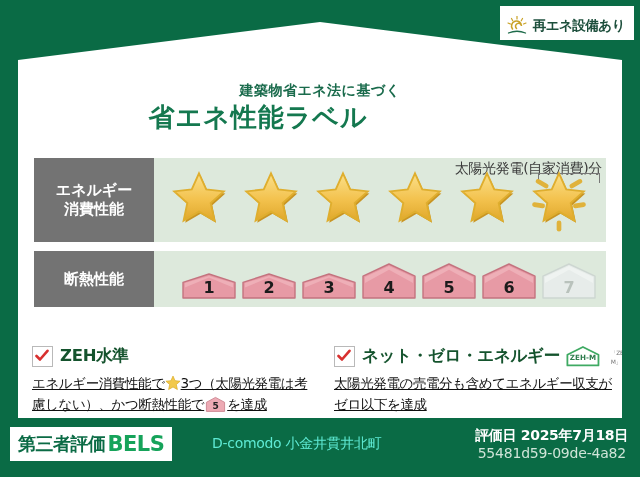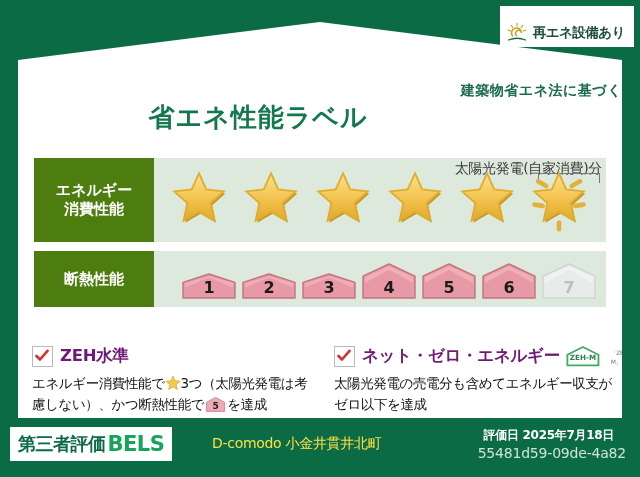--- a/index.html
+++ b/index.html
@@ -8,38 +8,38 @@
        background:#0a6b45;}
   #root{position:relative;width:640px;height:477px;background:#0a6b45;}
 
   
   .cat-tag{position:absolute;left:4px;top:6px;width:110px;height:29px;
            background:#ffffff;display:flex;align-items:center;justify-content:center;
            font-size:14px;font-weight:bold;color:#1d4f3c;letter-spacing:-.5px;}
 
   
   .re-badge{position:absolute;right:6px;top:6px;height:29px;background:#ffffff;
-            display:flex;align-items:center;gap:5px;padding:12px 9px 0 6px;}
+            display:flex;align-items:center;gap:5px;padding:5px 9px 0 6px;}
   .re-badge .lbl{font-size:13.5px;font-weight:bold;color:#1d4f3c;letter-spacing:-.5px;}
   .sun-ico{width:22px;height:20px;flex:none;}
 
   
   .card{position:absolute;left:18px;top:22px;width:604px;height:396px;
         background:#ffffff;
         clip-path:polygon(0 38px, 50% 0, 100% 38px, 100% 100%, 0 100%);}
 
-  .sub-title{position:absolute;top:60px;left:0;width:604px;text-align:right;
+  .sub-title{position:absolute;top:60px;left:0;width:604px;text-align:center;
              font-size:14px;font-weight:bold;color:#1a6b4c;letter-spacing:.5px;}
   .main-title{position:absolute;top:78px;left:0;width:480px;text-align:center;
               font-size:26px;font-weight:bold;color:#14784f;letter-spacing:1px;}
 
   
   .rows{position:absolute;left:16px;top:136px;width:572px;}
   .prow{display:flex;align-items:stretch;background:#dde9dc;margin-bottom:9px;position:relative;}
-  .prow .rlabel{width:120px;flex:none;background:#4d7c0f;color:#fff;
+  .prow .rlabel{width:120px;flex:none;background:#737373;color:#fff;
                 display:flex;flex-direction:column;align-items:center;justify-content:center;
                 font-size:15px;font-weight:bold;letter-spacing:0px;line-height:1.25;}
   .prow .rbody{flex:1;position:relative;}
 
   .row-energy{height:84px;}
   .row-insul{height:56px;}
 
   
   .stars{position:absolute;left:10px;top:0;height:84px;display:flex;align-items:center;gap:2px;}
   .star-w{width:70px;height:70px;position:relative;flex:none;}
@@ -60,38 +60,38 @@
            font-size:16px;font-weight:bold;color:#1b1b1b;}
   .ib.off .num{color:#b9c2bc;}
 
   
   .crit{position:absolute;top:322px;left:0;width:604px;display:flex;}
   .crit-col{width:302px;padding:0 10px 0 14px;box-sizing:border-box;}
   .crit-head{display:flex;align-items:center;gap:7px;height:24px;}
   .chk{width:19px;height:19px;border:1.4px solid #b9b9b9;background:#fff;flex:none;
        position:relative;}
   .chk svg{position:absolute;left:2px;top:2px;width:14px;height:14px;}
-  .crit-title{font-size:16.5px;font-weight:bold;color:#701a75;letter-spacing:-.3px;
+  .crit-title{font-size:16.5px;font-weight:bold;color:#14532d;letter-spacing:-.3px;
               white-space:nowrap;}
   .zehm{display:inline-flex;align-items:flex-end;gap:10px;margin-left:-2px;}
   .zehm svg{width:42px;height:27px;display:block;}
   .zehm .cap{font-size:6px;color:#777;letter-spacing:-.4px;padding-bottom:3px;}
   .crit-body{margin-top:5px;font-size:13.5px;line-height:1.55;color:#111;
-             letter-spacing:-.4px;}
+             letter-spacing:-.4px;text-decoration:underline;}
   .ministar{display:inline-block;vertical-align:-3px;width:16px;height:16px;}
   .mini5{display:inline-block;vertical-align:-4px;width:21px;height:16px;margin:0 1px;}
 
   
   .footer{position:absolute;left:0;bottom:0;width:640px;height:58px;background:#0a6b45;}
   .bels{position:absolute;left:10px;top:8px;height:34px;background:#fff;
         display:flex;align-items:center;padding:0 8px;gap:2px;}
   .bels .jp{font-size:18px;font-weight:bold;color:#0b6b45;letter-spacing:-.5px;}
   .bels .en{font-size:21px;font-weight:bold;color:#16a35a;letter-spacing:-.5px;}
-  .bldg{position:absolute;left:212px;top:16px;font-size:14px;color:#fde047;letter-spacing:-.3px;}
-  .fdate{position:absolute;right:26px;top:8px;font-size:12px;color:#fff;font-weight:bold;
+  .bldg{position:absolute;left:212px;top:16px;font-size:14px;color:#5eead4;letter-spacing:-.3px;}
+  .fdate{position:absolute;right:12px;top:8px;font-size:14px;color:#fff;font-weight:bold;
          letter-spacing:-.3px;}
   .fid{position:absolute;right:14px;top:26px;font-size:14px;color:#cfe4d8;letter-spacing:-.2px;}
 </style>
 </head>
 <body>
 
 <div id="root">
 
 
   <div class="re-badge">

